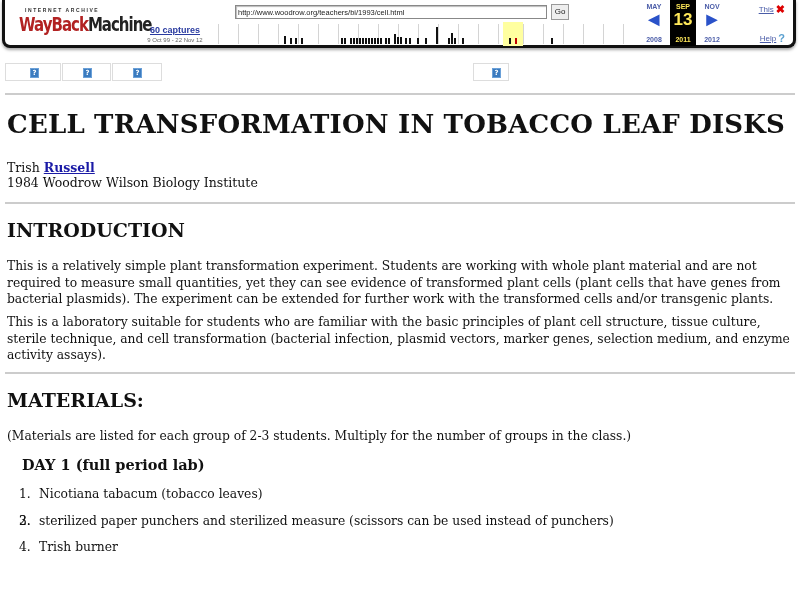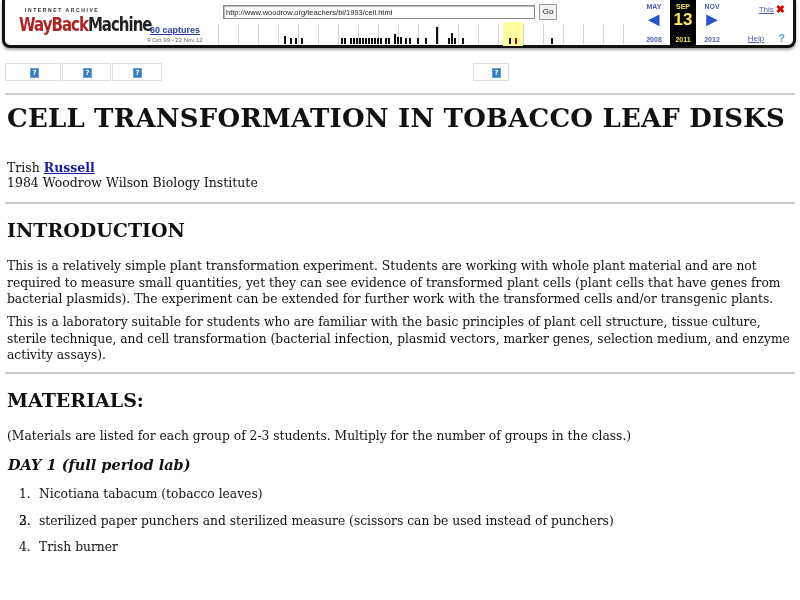--- a/index.html
+++ b/index.html
@@ -16,21 +16,21 @@
   .wb-logo { position: absolute; left: 14px; top: 7px; width: 90px; height: 36px; }
   .wb-logo .ia { font-size: 5px; letter-spacing: 1.6px; color: #333; font-weight: bold; display:block; margin-left: 6px; }
   .wb-logo .wm { display: block; margin-top: 2px; font-family: "DejaVu Sans", sans-serif; font-weight: bold; font-size: 15px; letter-spacing: -1px; line-height: 16px; transform: scaleY(1.25); transform-origin: top left; }
   .wb-logo .wm .way { color: #b22222; }
   .wb-logo .wm .mach { color: #222; }
 
   .wb-captures { position: absolute; left: 130px; top: 25px; width: 80px; text-align: center; }
   .wb-captures a { font-size: 9px; font-weight: bold; color: #2a3ba0; text-decoration: underline; display:block; }
   .wb-captures .range { font-size: 6px; color: #666; display:block; margin-top: 2px; }
 
-  .wb-url-form { position: absolute; left: 218px; top: 4px; display: flex; align-items: center; }
+  .wb-url-form { position: absolute; left: 230px; top: 4px; display: flex; align-items: center; }
   .wb-url-input { width: 312px; height: 14px; border: 1px solid #888; font-size: 7.5px; padding: 1px 2px; font-family: "Liberation Sans", sans-serif; color:#222; background:#fff; box-shadow: inset 1px 1px 1px #bbb; }
   .wb-go { margin-left: 4px; width: 18px; height: 16px; border: 1px solid #999; background: #eee; font-size: 8px; line-height: 14px; text-align: center; color: #222; }
 
   .wb-timeline { position: absolute; left: 213px; top: 22px; width: 420px; height: 24px; }
   .wb-timeline .tick { position: absolute; top: 2px; width: 1px; height: 20px; background: #d4d4d4; }
   .wb-timeline .hl { position: absolute; top: 0; left: 285px; width: 20px; height: 24px; background: #ffffa0; }
   .wb-timeline .bar { position: absolute; bottom: 2px; width: 2px; background: #111; }
   .wb-timeline .bar.sel { background: #c00000; }
 
   .wb-cal { position: absolute; left: 636px; top: 0; width: 88px; height: 46px; font-weight: bold; font-size: 7px; }
@@ -41,37 +41,37 @@
   .wb-cal .mon { display:block; margin-top: 3px; color: #4a5ca8; }
   .wb-cal .cur .mon { color: #ffe85a; }
   .wb-cal .yr { position: absolute; bottom: 3px; width: 100%; left:0; color: #4a5ca8; }
   .wb-cal .cur .yr { color: #ffe85a; }
   .wb-cal .day { display:block; font-size: 17px; color: #ffe85a; line-height: 18px; margin-top: 1px; }
   .wb-cal .arrow { display:block; font-size: 14px; color: #2a52c9; margin-top: 1px; line-height: 16px; }
 
   .wb-close { position: absolute; right: 8px; top: 3px; font-size: 8px; display:flex; align-items:center; gap:2px; }
   .wb-close a { color: #4a5ca8; text-decoration: underline; }
   .wb-close .x { color: #d00; font-weight: bold; font-size: 11px; }
-  .wb-help { position: absolute; right: 8px; top: 32px; font-size: 8px; display:flex; align-items:center; gap:14px; }
+  .wb-help { position: absolute; right: 8px; top: 32px; font-size: 8px; display:flex; align-items:center; gap:2px; }
   .wb-help a { color: #4a5ca8; text-decoration: underline; }
   .wb-help .q { color: #5aa0d0; font-weight: bold; font-size: 11px; }
 
   
   .nav-row { position: absolute; left: 5px; top: 63px; width: 790px; height: 18px; }
   .nav-btn { position: absolute; top: 0; height: 18px; border: 1px solid #ddd; background: #fff; }
   .nav-btn .img { position: absolute; top: 4px; width: 9px; height: 10px; background: #3b7bbf; border: 1px solid #6aa0d8; color: #fff; font-size: 7px; line-height: 8px; text-align: center; font-family: "DejaVu Sans", sans-serif; font-weight: bold; }
 
   hr.sep { position: absolute; left: 5px; width: 790px; height: 0; border: none; border-top: 2px solid #ccc; }
-  h1.title { position: absolute; left: 7px; top: 103px; font-size: 26px; font-weight: bold; letter-spacing: 0.2px; white-space: nowrap; }
+  h1.title { position: absolute; left: 7px; top: 109px; font-size: 26px; font-weight: bold; letter-spacing: 0.2px; white-space: nowrap; }
   .author { position: absolute; left: 7px; top: 160px; font-size: 12.5px; line-height: 15px; }
   .author b { font-weight: normal; }
   .author a { color: #1a1aa6; text-decoration: underline; font-weight: bold; }
 
   h2 { position: absolute; left: 7px; font-size: 19px; font-weight: bold; white-space: nowrap; }
-  h3 { position: absolute; left: 8px; font-size: 14.5px; font-weight: bold; white-space: nowrap; font-style: italic; }
+  h3 { position: absolute; left: 22px; font-size: 14.5px; font-weight: bold; white-space: nowrap; }
   p.body { position: absolute; left: 7px; width: 790px; font-size: 12.3px; line-height: 16.5px; }
 
   ol.mat { position: absolute; left: 7px; top: 486px; width: 790px; list-style: none; font-size: 12.3px; line-height: 16.5px; }
   ol.mat li { position: relative; padding-left: 32px; margin-bottom: 10px; }
   ol.mat li .num { position: absolute; left: 12px; top: 0; }
 </style>
 </head>
 <body>
 
 <div class="wb-toolbar">

